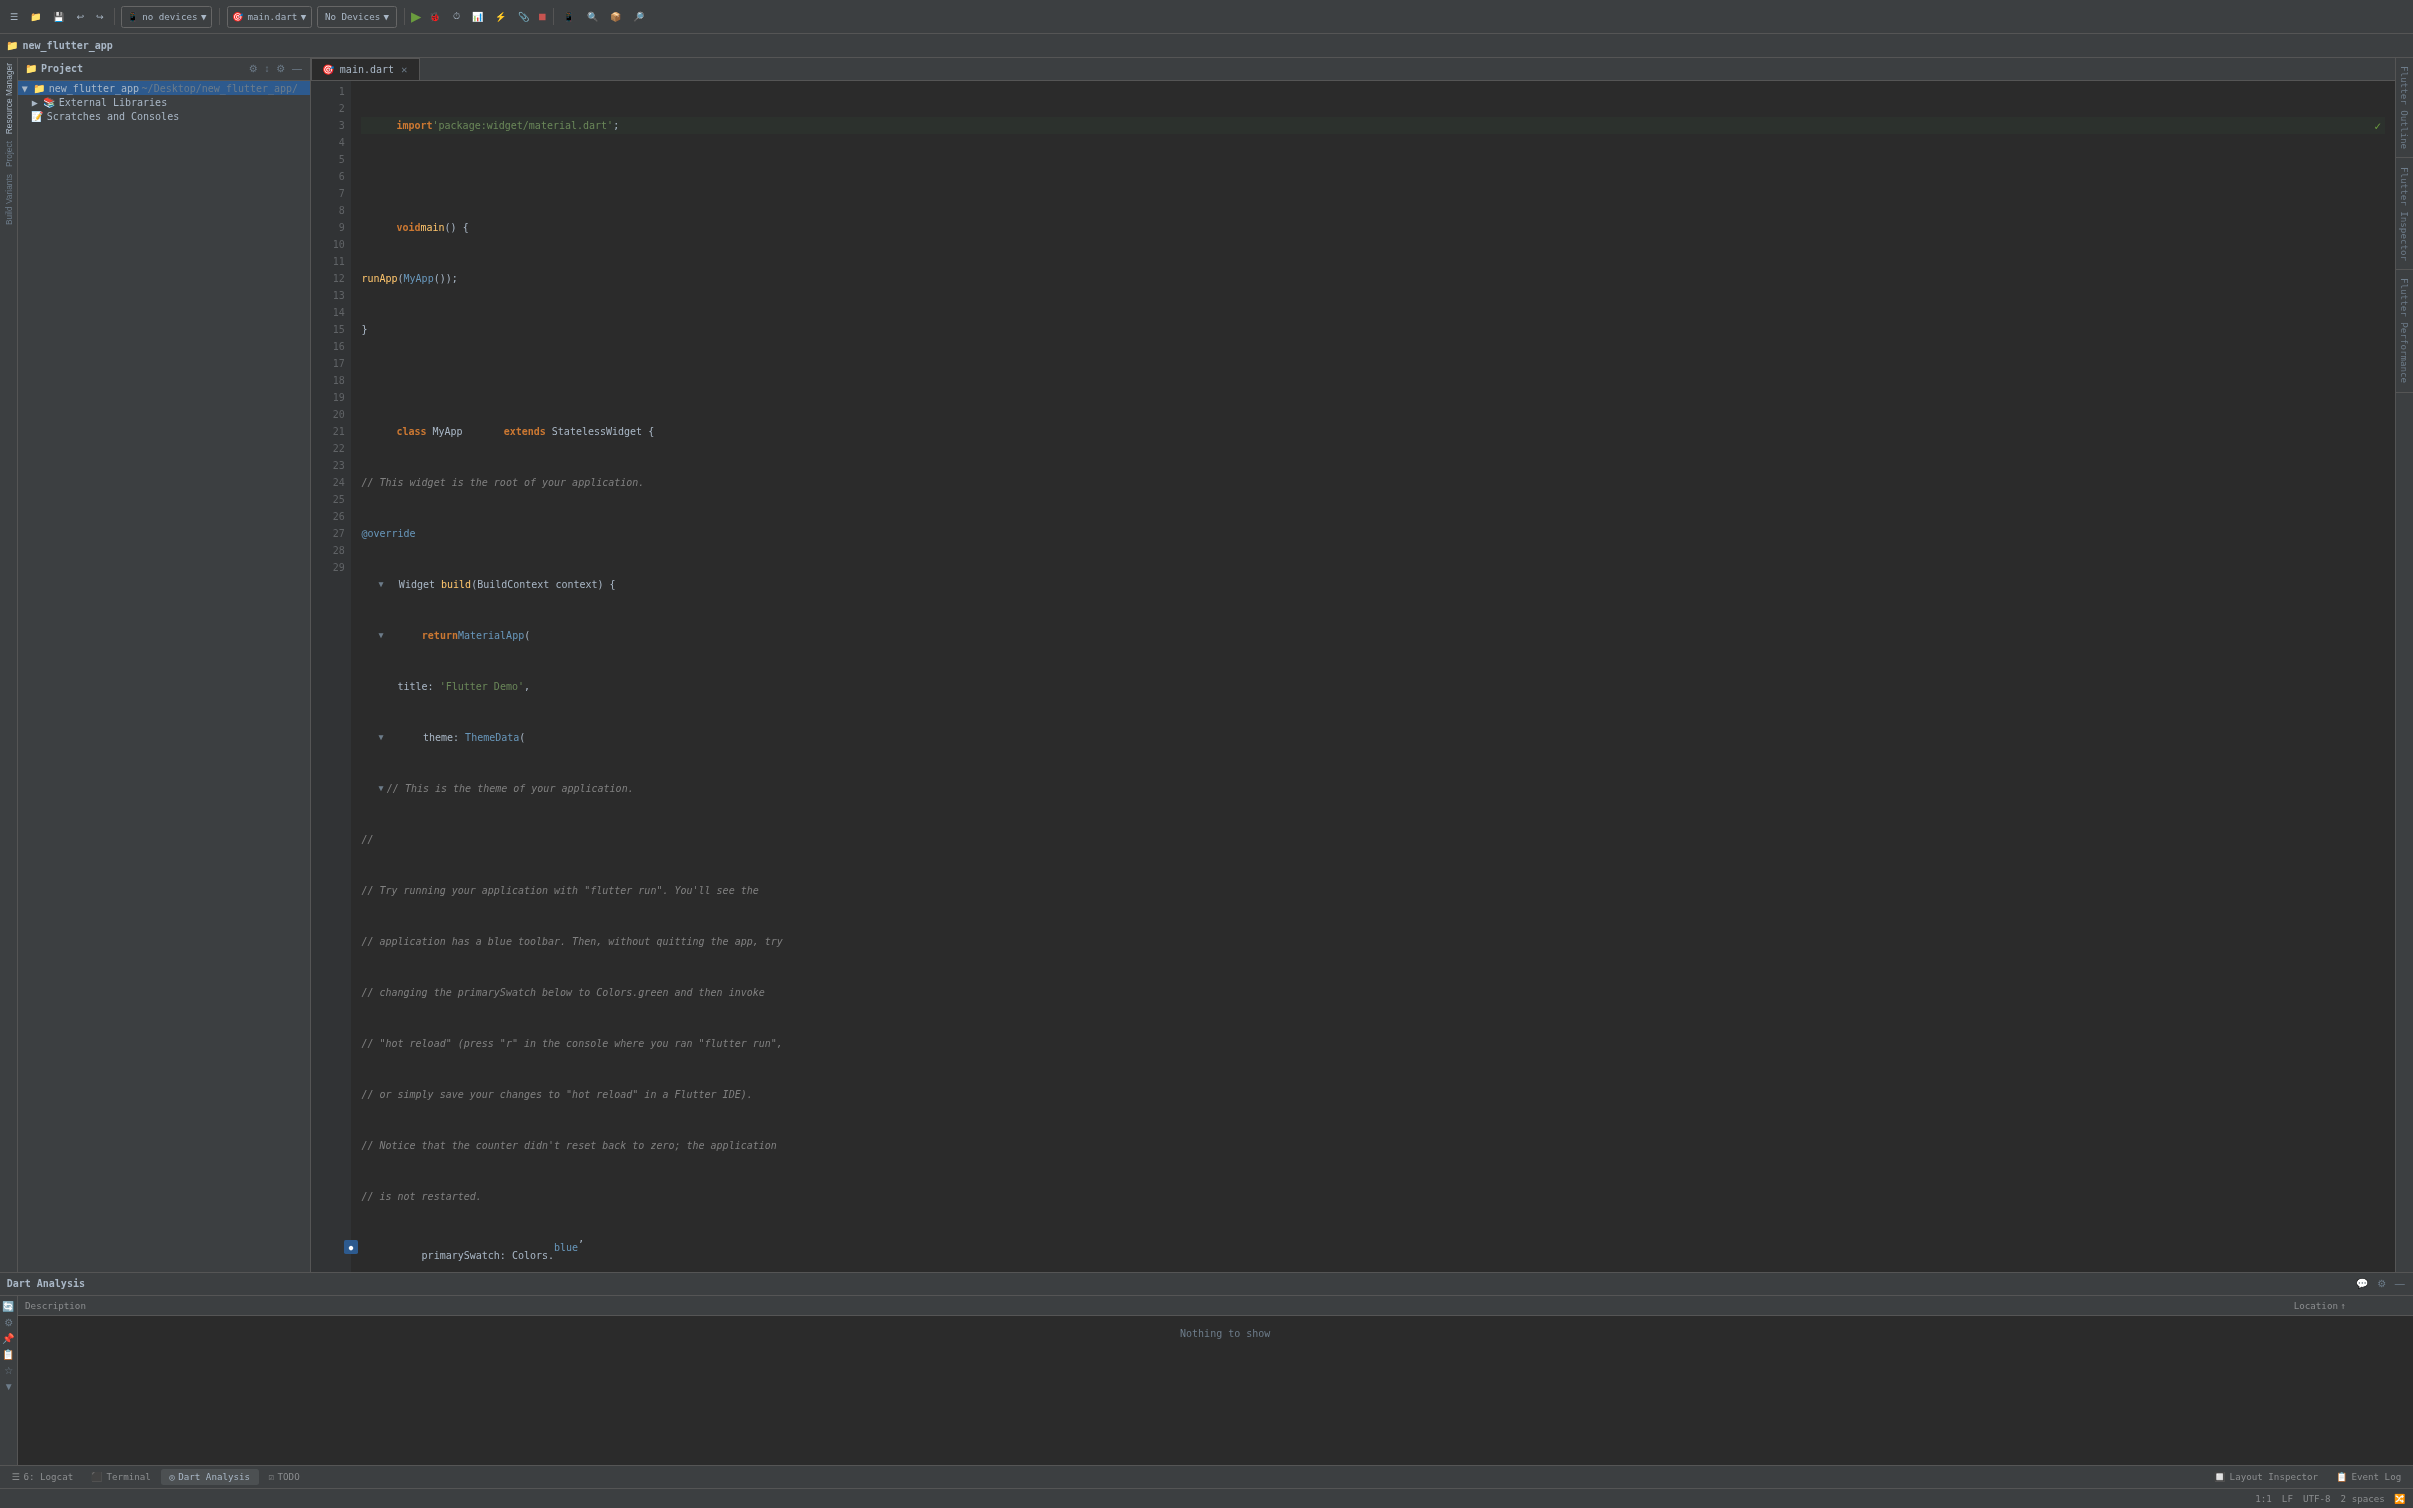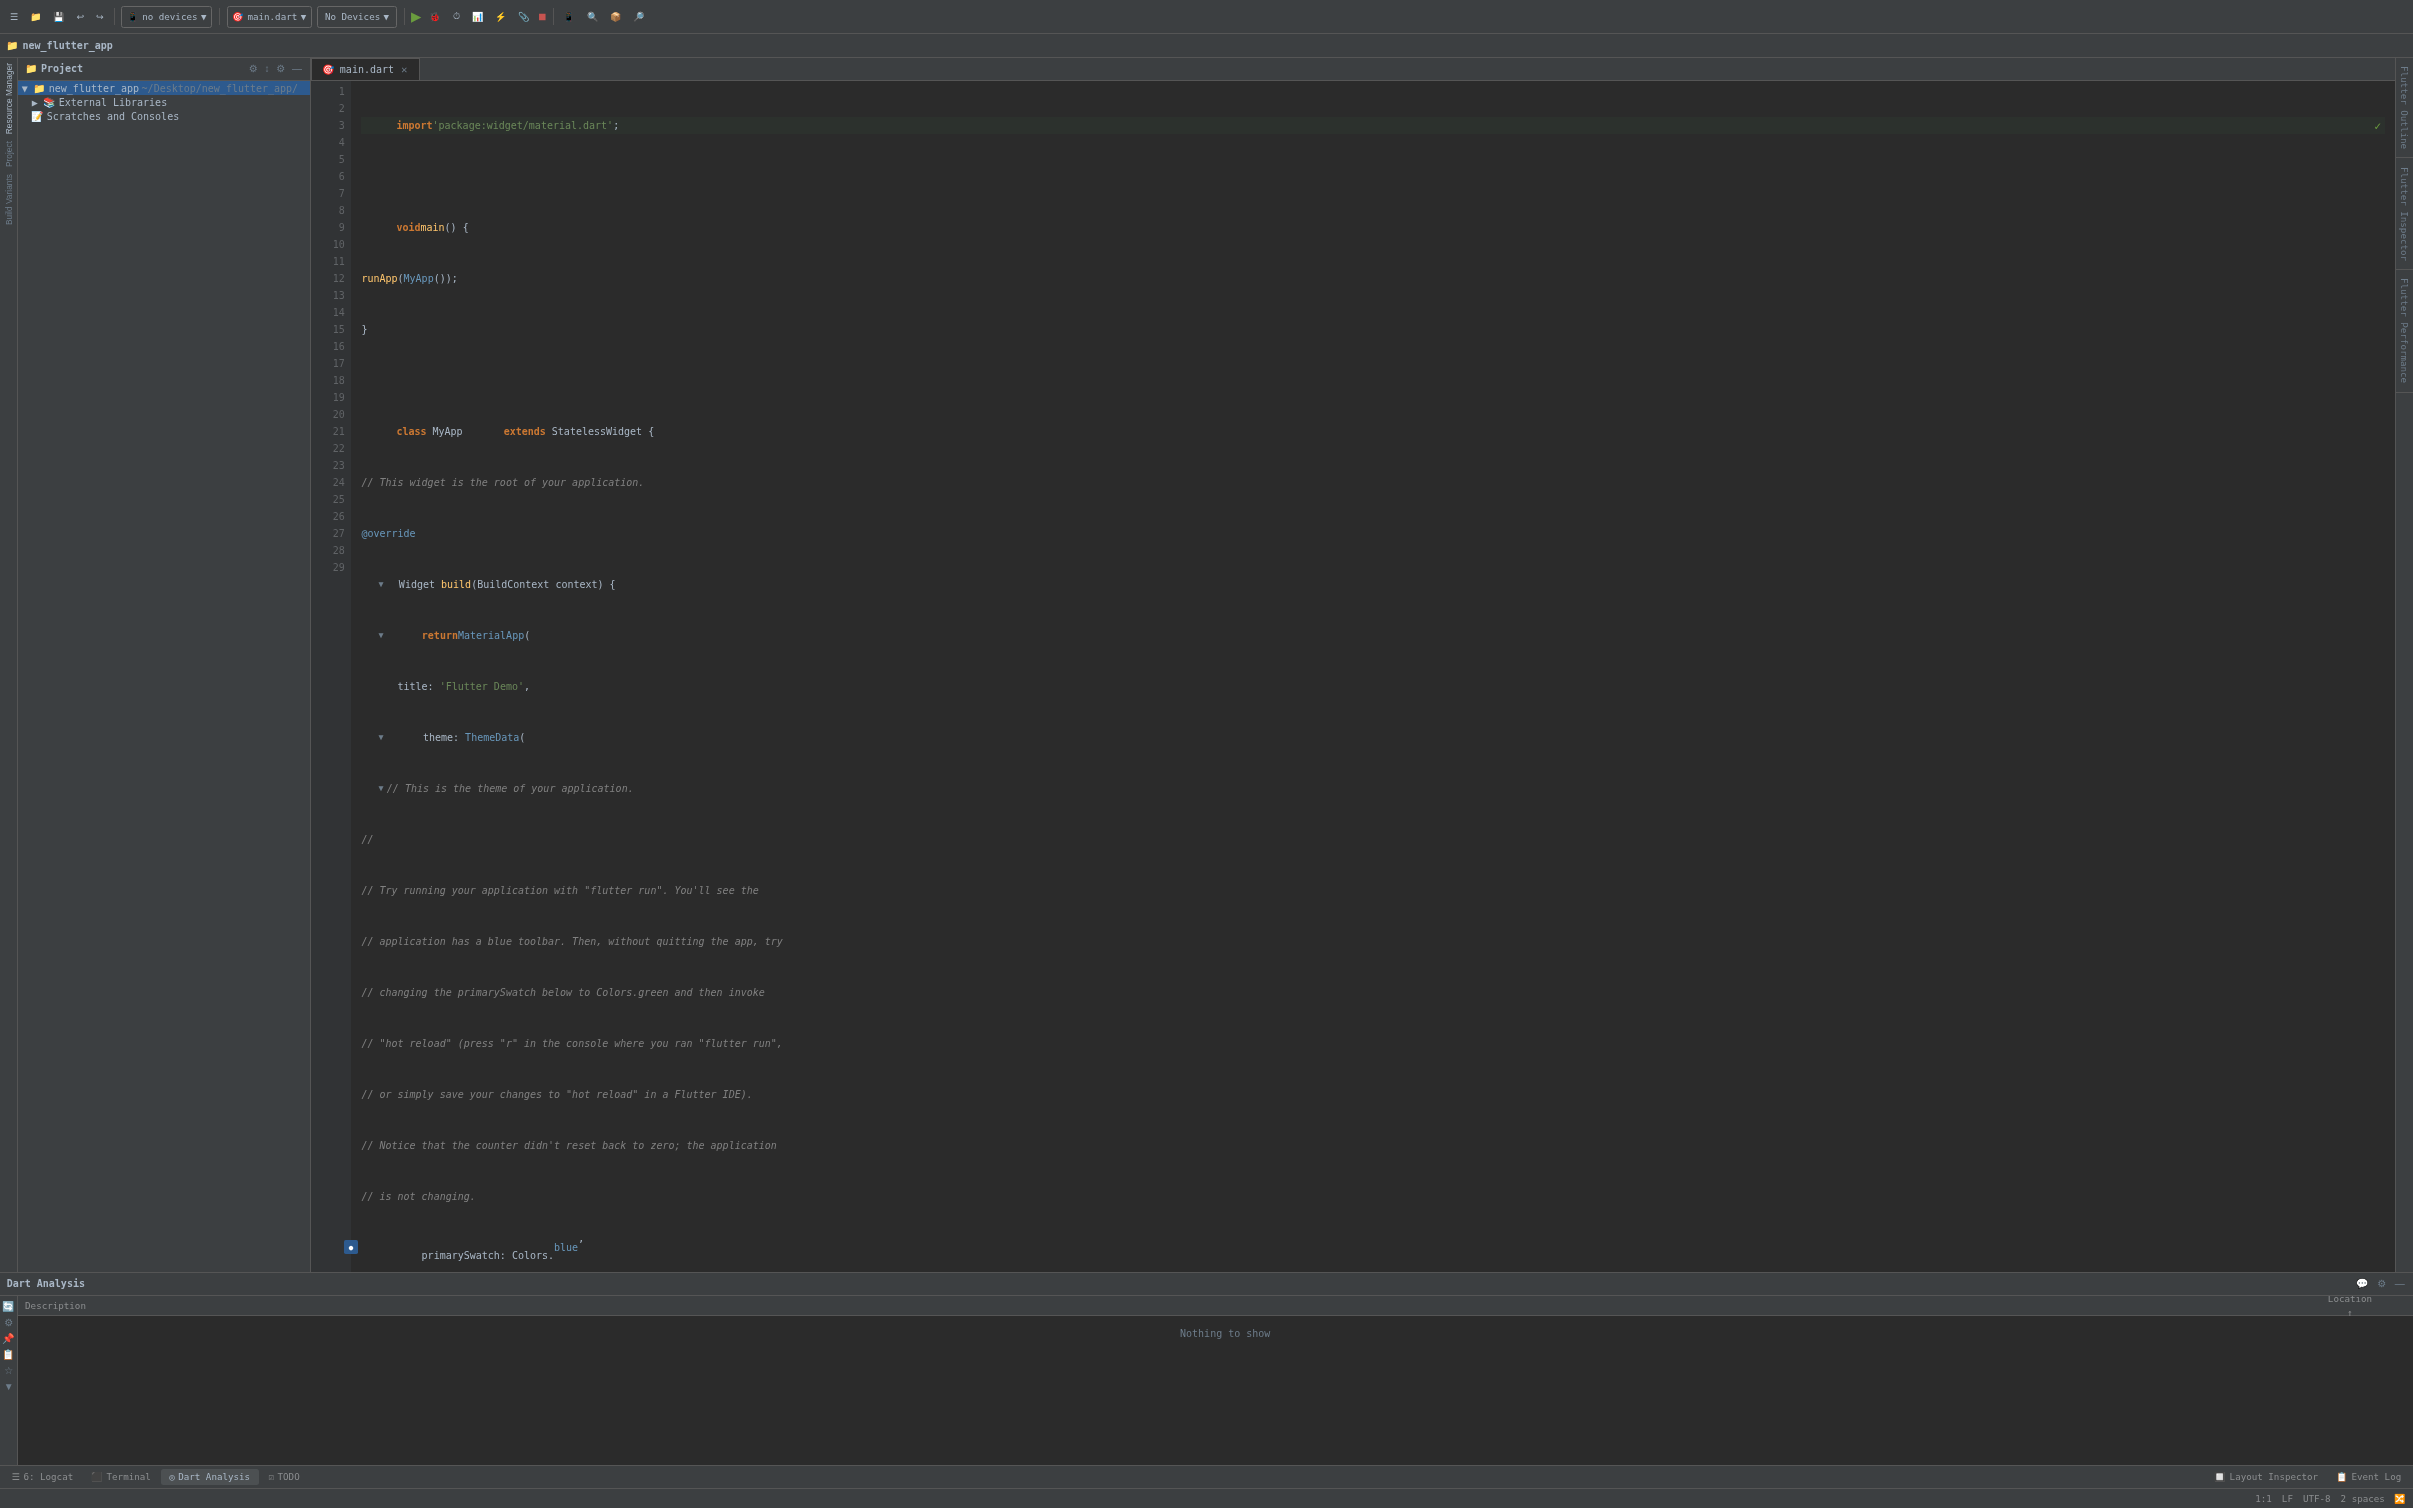--- a/index.html
+++ b/index.html
@@ -350,21 +350,21 @@
     }
     .analysis-col {
       padding: 0 6.7px;
       font-size: 9.2px;
       color: #8b8d8f;
       display: flex;
       align-items: center;
       gap: 2.5px;
     }
     .analysis-col.desc { flex: 1; }
-    .analysis-col.loc { width: 126px; flex-direction: column; }
+    .analysis-col.loc { width: 126px; }
     .analysis-body {
       flex: 1;
       display: flex;
       align-items: flex-start;
       justify-content: center;
       color: #6d7c8a;
       font-size: 10px;
       padding-left: 19px;
     }
 
@@ -556,21 +556,21 @@
         <div class="code-line">      title: <span class="str">'Flutter Demo'</span>,</div>
         <div class="code-line" style="position:relative;padding-left:17px;"><span class="fold-marker">▼</span>      theme: <span class="blue-link">ThemeData</span>(</div>
         <div class="code-line" style="position:relative;padding-left:17px;"><span class="fold-marker">▼</span>        <span class="cm">// This is the theme of your application.</span></div>
         <div class="code-line">        <span class="cm">//</span></div>
         <div class="code-line">        <span class="cm">// Try running your application with "flutter run". You'll see the</span></div>
         <div class="code-line">        <span class="cm">// application has a blue toolbar. Then, without quitting the app, try</span></div>
         <div class="code-line">        <span class="cm">// changing the primarySwatch below to Colors.green and then invoke</span></div>
         <div class="code-line">        <span class="cm">// "hot reload" (press "r" in the console where you ran "flutter run",</span></div>
         <div class="code-line">        <span class="cm">// or simply save your changes to "hot reload" in a Flutter IDE).</span></div>
         <div class="code-line">        <span class="cm">// Notice that the counter didn't reset back to zero; the application</span></div>
-        <div class="code-line">        <span class="cm">// is not changing.</span></div>
+        <div class="code-line">        <span class="cm">// is not restarted.</span></div>
         <div class="code-line" style="position:relative;">
           <span style="position:absolute;left:-17px;width:13.4px;height:13.4px;background:#2d5a8e;border-radius:1.7px;display:flex;align-items:center;justify-content:center;font-size:7.5px;color:white;">●</span>
           primarySwatch: Colors.<span class="blue-link">blue</span>,
         </div>
         
         
         
         
         
         

